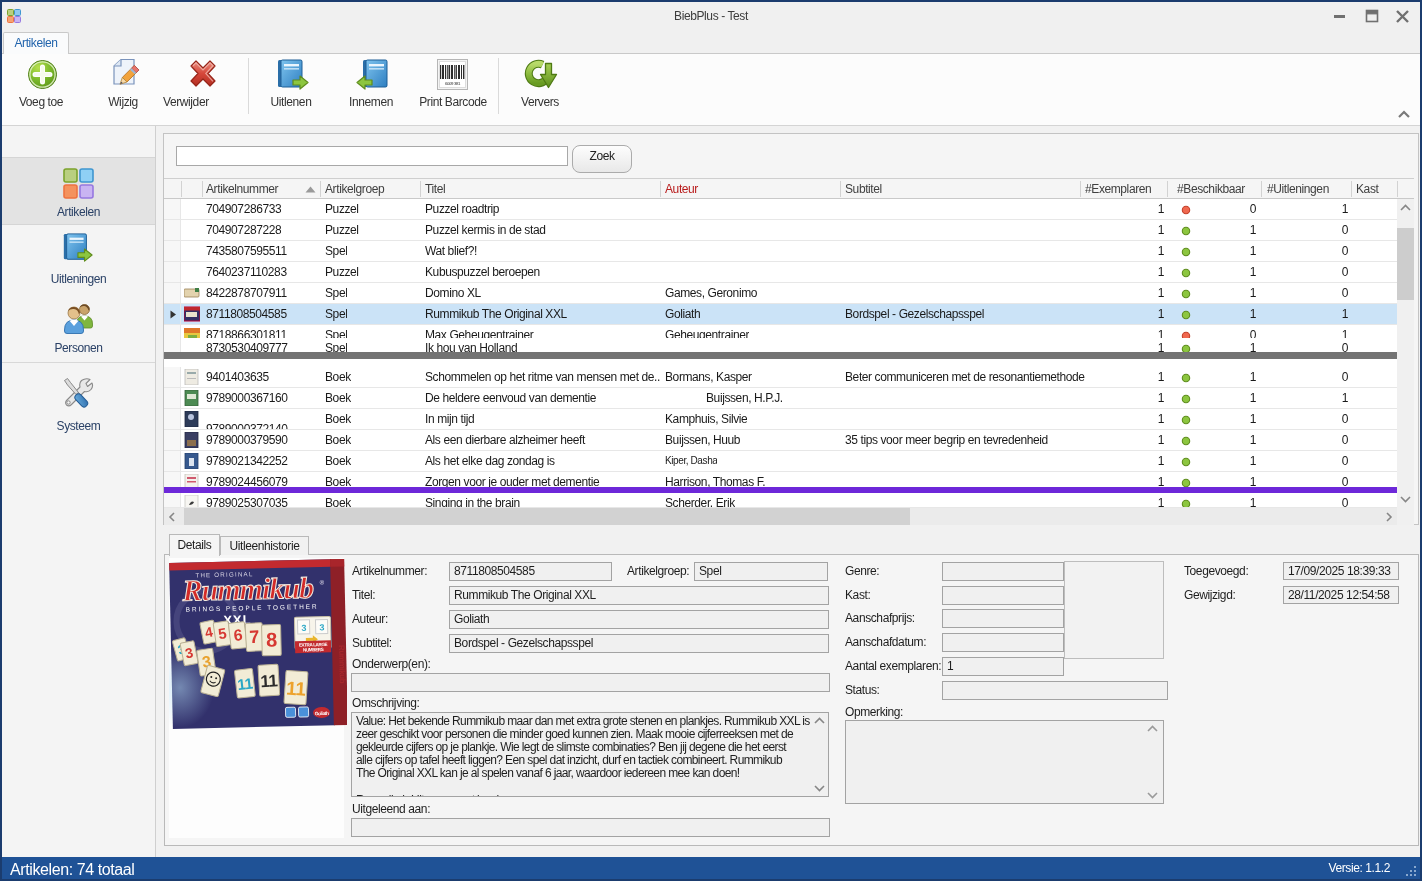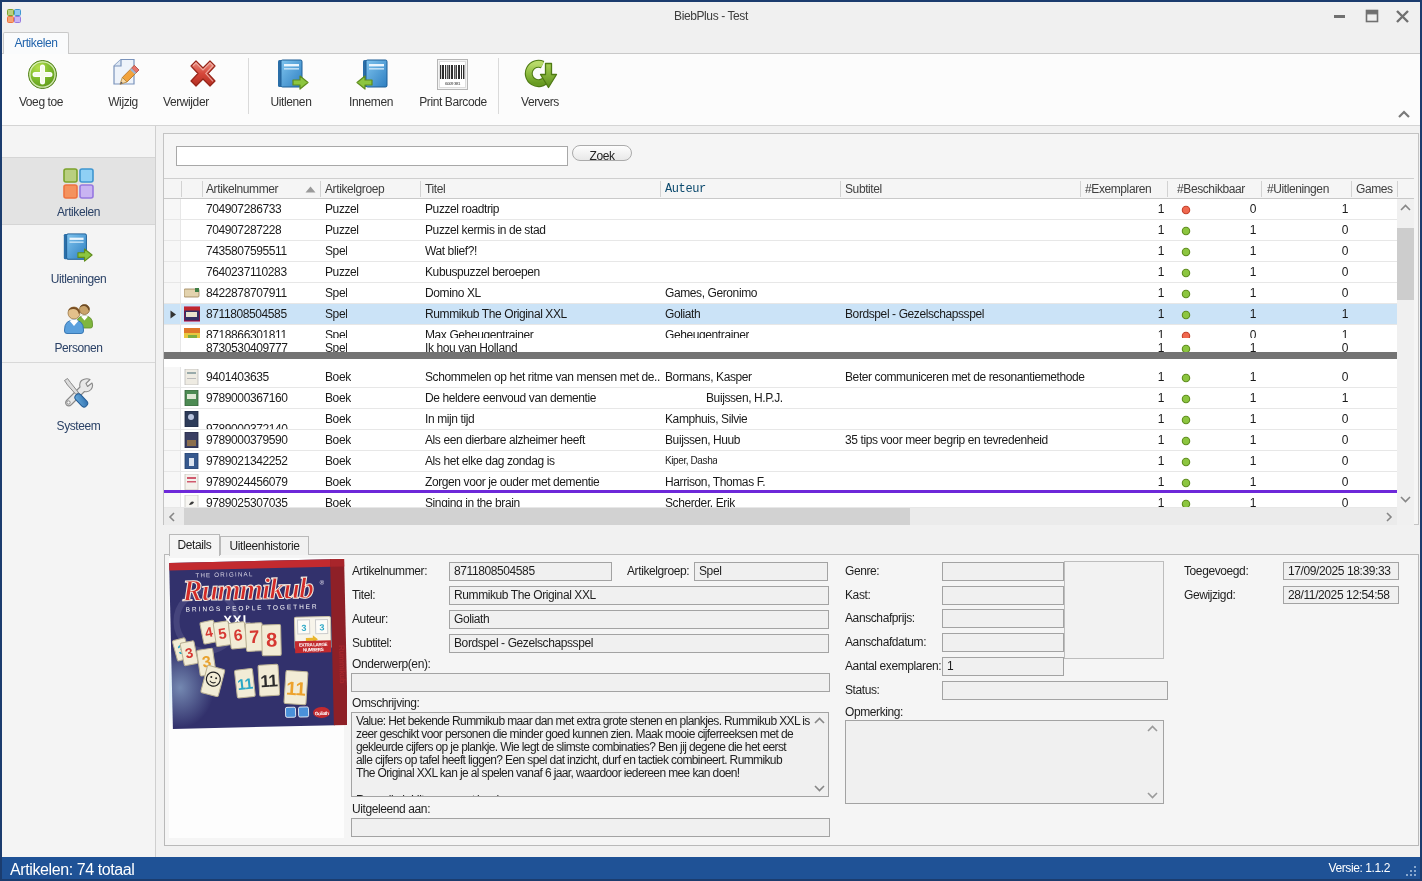--- a/index.html
+++ b/index.html
@@ -197,45 +197,45 @@
 </g>
 </svg>
 <div class="abs" style="left:2px;top:205px;width:153px;text-align:center;font-size:12px;color:#2a4166;">Artikelen</div>
 <div class="abs" style="left:2px;top:272px;width:153px;text-align:center;font-size:12px;color:#2a4166;">Uitleningen</div>
 <div class="abs" style="left:2px;top:341px;width:153px;text-align:center;font-size:12px;color:#2a4166;">Personen</div>
 <div class="abs" style="left:2px;top:362px;width:153px;height:1px;background:#d8d8d8;"></div>
 <div class="abs" style="left:2px;top:419px;width:153px;text-align:center;font-size:12px;color:#2a4166;">Systeem</div>
 
 <div class="abs" style="left:163px;top:133px;width:1256px;height:392px;background:#f5f5f5;border:1px solid #c3c3c3;box-sizing:border-box;"></div>
 <div class="abs" style="left:176px;top:146px;width:392px;height:20px;background:#ffffff;border:1px solid #a8a8a8;box-sizing:border-box;"></div>
-<div class="abs" style="left:572px;top:145px;width:60px;height:16px;background:linear-gradient(#fdfdfd,#e8e8e8);border:1px solid #ababab;box-sizing:border-box;border-radius:8px;font-size:12px;color:#222;text-align:center;line-height:20px;">Zoek</div>
+<div class="abs" style="left:572px;top:145px;width:60px;height:28px;background:linear-gradient(#fdfdfd,#e8e8e8);border:1px solid #ababab;box-sizing:border-box;border-radius:8px;font-size:12px;color:#222;text-align:center;line-height:20px;">Zoek</div>
 
 <div class="abs" style="left:164px;top:178px;width:1250px;height:1px;background:#cfcfcf;"></div>
 <div class="abs" style="left:164px;top:179px;width:1250px;height:346px;background:#ffffff;overflow:hidden;">
 <div class="abs" style="left:0;top:0;width:1250px;height:20px;background:#f5f5f5;border-bottom:1px solid #c9c9c9;box-sizing:border-box;"></div>
 <div class="abs" style="left:17px;top:2px;width:1px;height:16px;background:#d2d2d2;"></div>
 <div class="abs" style="left:38px;top:2px;width:1px;height:16px;background:#d2d2d2;"></div>
 <div class="abs" style="left:156px;top:2px;width:1px;height:16px;background:#d2d2d2;"></div>
 <div class="abs" style="left:256px;top:2px;width:1px;height:16px;background:#d2d2d2;"></div>
 <div class="abs" style="left:496px;top:2px;width:1px;height:16px;background:#d2d2d2;"></div>
 <div class="abs" style="left:676px;top:2px;width:1px;height:16px;background:#d2d2d2;"></div>
 <div class="abs" style="left:916px;top:2px;width:1px;height:16px;background:#d2d2d2;"></div>
 <div class="abs" style="left:1003px;top:2px;width:1px;height:16px;background:#d2d2d2;"></div>
 <div class="abs" style="left:1097px;top:2px;width:1px;height:16px;background:#d2d2d2;"></div>
 <div class="abs" style="left:1187px;top:2px;width:1px;height:16px;background:#d2d2d2;"></div>
 <div class="abs" style="left:1233px;top:2px;width:1px;height:16px;background:#d2d2d2;"></div>
 <div class="abs" style="left:42px;top:0;height:20px;line-height:20px;font-size:12px;color:#404040;white-space:nowrap;">Artikelnummer</div>
 <div class="abs" style="left:161px;top:0;height:20px;line-height:20px;font-size:12px;color:#404040;white-space:nowrap;">Artikelgroep</div>
 <div class="abs" style="left:261px;top:0;height:20px;line-height:20px;font-size:12px;color:#404040;white-space:nowrap;">Titel</div>
-<div class="abs" style="left:501px;top:0;height:20px;line-height:20px;font-size:12px;color:#0c4a6e;white-space:nowrap;font-family:Liberation Mono, monospace;">Auteur</div>
+<div class="abs" style="left:501px;top:0;height:20px;line-height:20px;font-size:12px;color:#b91c1c;white-space:nowrap;">Auteur</div>
 <div class="abs" style="left:681px;top:0;height:20px;line-height:20px;font-size:12px;color:#404040;white-space:nowrap;">Subtitel</div>
 <div class="abs" style="left:921px;top:0;height:20px;line-height:20px;font-size:12px;color:#404040;white-space:nowrap;">#Exemplaren</div>
 <div class="abs" style="left:1013px;top:0;height:20px;line-height:20px;font-size:12px;color:#404040;white-space:nowrap;">#Beschikbaar</div>
 <div class="abs" style="left:1103px;top:0;height:20px;line-height:20px;font-size:12px;color:#404040;white-space:nowrap;">#Uitleningen</div>
-<div class="abs" style="left:1192px;top:0;height:20px;line-height:20px;font-size:12px;color:#404040;white-space:nowrap;">Games</div>
+<div class="abs" style="left:1192px;top:0;height:20px;line-height:20px;font-size:12px;color:#404040;white-space:nowrap;">Kast</div>
 <svg class="abs" style="left:141px;top:7px;" width="11" height="7">
       <path d="M5.5 0.5 L10.5 6.5 L0.5 6.5 Z" fill="#9a9a9a"></path>
     </svg>
 <div class="abs" style="left:0;top:20px;width:1233px;height:21px;background:#ffffff;border-bottom:1px solid #e7e7e7;box-sizing:border-box;overflow:hidden;">
 <div class="abs" style="left:0;top:0;width:17px;height:21px;background:#f7f7f7;border-right:1px solid #e7e7e7;box-sizing:border-box;"></div>
 <div class="abs" style="left:42px;top:0;height:20px;line-height:20px;font-size:12px;color:#1a1a1a;white-space:nowrap;overflow:hidden;">704907286733</div>
 <div class="abs" style="left:161px;top:0;height:20px;line-height:20px;font-size:12px;color:#1a1a1a;white-space:nowrap;overflow:hidden;">Puzzel</div>
 <div class="abs" style="left:261px;top:0;height:20px;line-height:20px;font-size:12px;color:#1a1a1a;white-space:nowrap;width:233px;overflow:hidden;">Puzzel roadtrip</div>
 <div class="abs" style="left:501px;top:0;height:20px;line-height:20px;font-size:12px;color:#1a1a1a;white-space:nowrap;overflow:hidden;"></div>
 <div class="abs" style="left:900px;top:0;width:100px;height:20px;line-height:20px;font-size:12px;color:#1a1a1a;text-align:right;">1</div>
@@ -435,21 +435,21 @@
 <div class="abs" style="left:161px;top:0;height:20px;line-height:20px;font-size:12px;color:#1a1a1a;white-space:nowrap;overflow:hidden;">Boek</div>
 <div class="abs" style="left:261px;top:0;height:20px;line-height:20px;font-size:12px;color:#1a1a1a;white-space:nowrap;width:233px;overflow:hidden;">Als het elke dag zondag is</div>
 <div class="abs" style="left:501px;top:0;height:20px;line-height:20px;font-size:10px;color:#1a1a1a;white-space:nowrap;overflow:hidden;">Kiper, Dasha</div>
 <div class="abs" style="left:900px;top:0;width:100px;height:20px;line-height:20px;font-size:12px;color:#1a1a1a;text-align:right;">1</div>
 <svg class="abs" style="left:1017px;top:5.5px;" width="10" height="10">
         <circle cx="5" cy="5" r="3.7" fill="#8cc63f" stroke="#5e8c1e" stroke-width="1.1"></circle>
       </svg>
 <div class="abs" style="left:1000px;top:0;width:92px;height:20px;line-height:20px;font-size:12px;color:#1a1a1a;text-align:right;">1</div>
 <div class="abs" style="left:1100px;top:0;width:84px;height:20px;line-height:20px;font-size:12px;color:#1a1a1a;text-align:right;">0</div>
 </div>
-<div class="abs" style="left:0;top:293px;width:1233px;height:21px;background:#ffffff;border-bottom:3px solid #6d28d9;box-sizing:border-box;overflow:hidden;text-decoration:underline;">
+<div class="abs" style="left:0;top:293px;width:1233px;height:21px;background:#ffffff;border-bottom:6px solid #6d28d9;box-sizing:border-box;overflow:hidden;text-decoration:underline;">
 <div class="abs" style="left:0;top:0;width:17px;height:21px;background:#f7f7f7;border-right:1px solid #e7e7e7;box-sizing:border-box;"></div>
 <div class="abs" style="left:20px;top:2px;width:16px;height:16px;"><svg width="16" height="16">
           <rect x="1" y="0" width="13" height="16" fill="#f4f1ec" stroke="#c5c0b8" stroke-width="0.8"></rect>
           <rect x="3" y="3" width="9" height="2" fill="#d05a6e"></rect>
           <rect x="3" y="7" width="9" height="1.5" fill="#d05a6e"></rect>
         </svg></div>
 <div class="abs" style="left:42px;top:0;height:20px;line-height:20px;font-size:12px;color:#1a1a1a;white-space:nowrap;overflow:hidden;">9789024456079</div>
 <div class="abs" style="left:161px;top:0;height:20px;line-height:20px;font-size:12px;color:#1a1a1a;white-space:nowrap;overflow:hidden;">Boek</div>
 <div class="abs" style="left:261px;top:0;height:20px;line-height:20px;font-size:12px;color:#1a1a1a;white-space:nowrap;width:233px;overflow:hidden;">Zorgen voor je ouder met dementie</div>
 <div class="abs" style="left:501px;top:0;height:20px;line-height:20px;font-size:12px;color:#1a1a1a;white-space:nowrap;overflow:hidden;">Harrison, Thomas F.</div>

